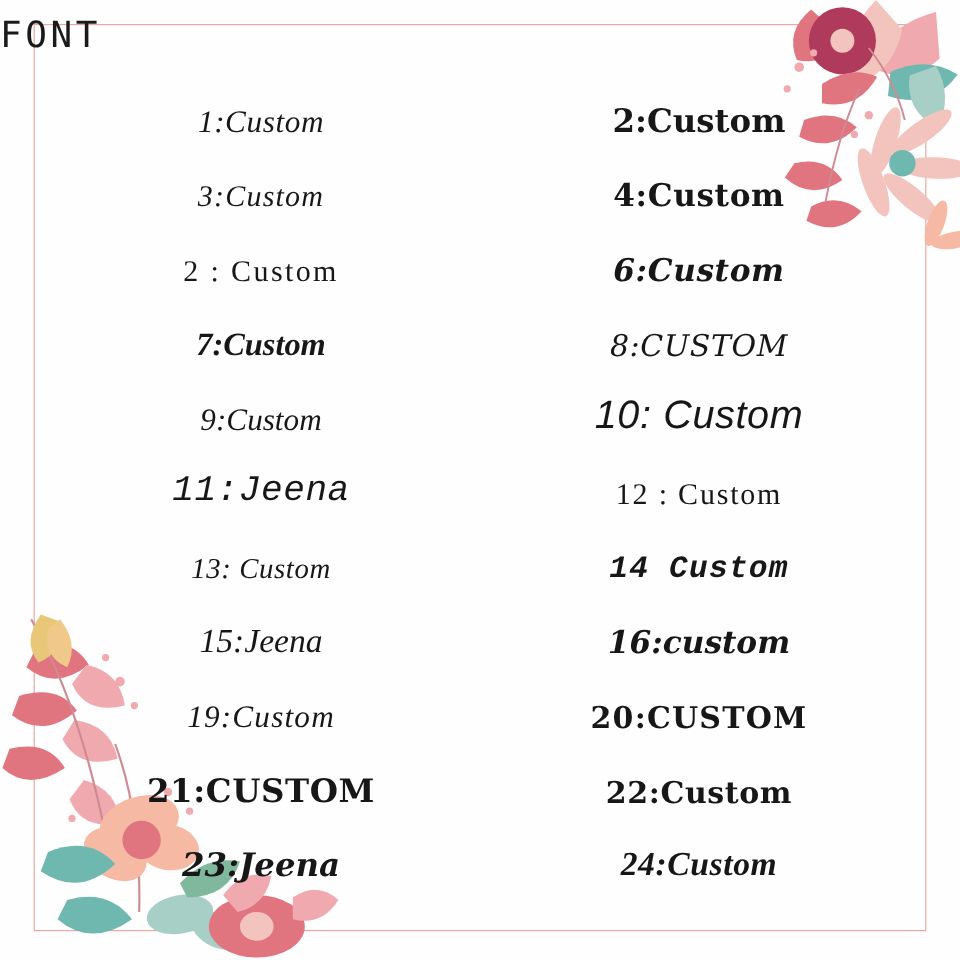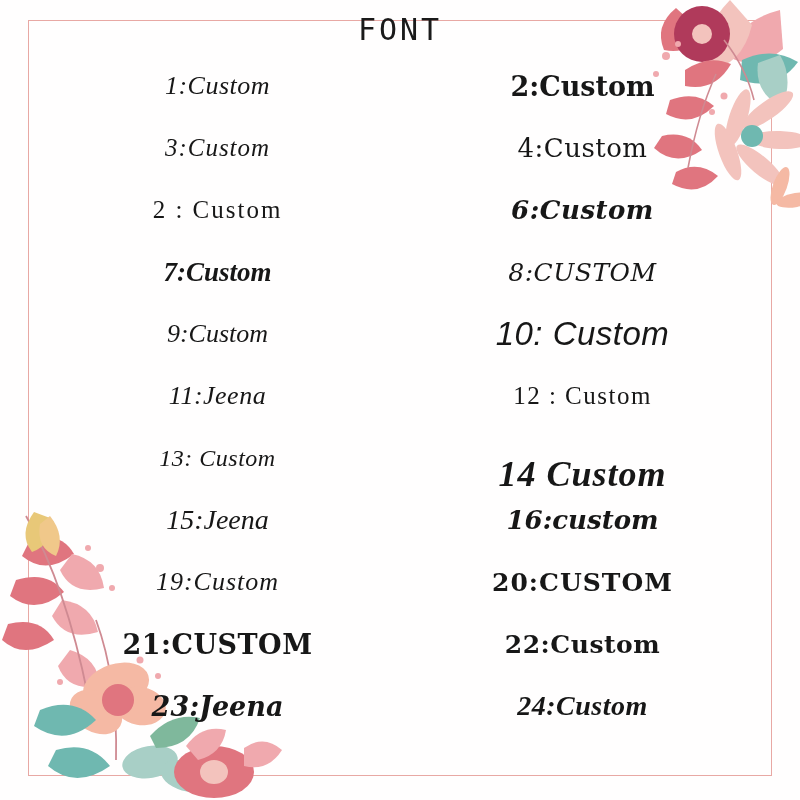--- a/index.html
+++ b/index.html
@@ -28,62 +28,62 @@
     right: 28px;
     bottom: 24px;
     border: 1.5px solid #e8a8a4;
     pointer-events: none;
   }
   .title {
     position: absolute;
     top: 12px;
     left: 0;
     width: 800px;
-    text-align: center;
+    text-align: left;
     font-family: "DejaVu Sans Mono", monospace;
     font-size: 30px;
     letter-spacing: 3px;
     color: #1a1a1a;
     z-index: 6;
   }
   .grid {
     position: absolute;
     top: 55px;
     left: 60px;
     width: 680px;
     z-index: 5;
   }
   .row {
     display: flex;
     height: 62px;
-    align-items: center;
+    align-items: flex-end;
   }
   .cell {
     width: 50%;
     color: #171717;
     white-space: nowrap;
   }
   .cell.left  { text-align: center; padding-right: 40px; }
   .cell.right { text-align: center; padding-left: 10px; }
 
   
   .f1  { font-family: "Liberation Serif", serif; font-style: italic; font-size: 26px; letter-spacing: .5px; }
   .f2  { font-family: "DejaVu Serif", serif; font-weight: bold; font-size: 27px; }
   .f3  { font-family: "Liberation Serif", serif; font-style: italic; font-size: 25px; letter-spacing: 1px; }
-  .f4  { font-family: "DejaVu Serif", serif; font-weight: normal; font-size: 26px; letter-spacing: .5px; }
+  .f4  { font-family: "DejaVu Serif", serif; font-weight: bold; font-size: 26px; letter-spacing: .5px; }
   .f5  { font-family: "Liberation Serif", serif; font-size: 25px; letter-spacing: 2px; }
   .f6  { font-family: "DejaVu Serif", serif; font-weight: bold; font-style: italic; font-size: 26px; letter-spacing: .5px; }
   .f7  { font-family: "Liberation Serif", serif; font-weight: bold; font-style: italic; font-size: 27px; }
   .f8  { font-family: "DejaVu Serif", serif; font-weight: normal; font-style: italic; font-size: 25px; letter-spacing: .5px; }
   .f9  { font-family: "Liberation Serif", serif; font-style: italic; font-size: 26px; }
   .f10 { font-family: Liberation Sans, sans-serif; font-style: italic; font-size: 33px; letter-spacing: .5px; }
-  .f11 { font-family: Liberation Serif, serif; font-style: italic; font-size: 26px; letter-spacing: .5px; }
+  .f11 { font-family: Liberation Mono, monospace; font-style: italic; font-size: 30px; letter-spacing: .5px; }
   .f12 { font-family: "Liberation Serif", serif; font-size: 25px; letter-spacing: 1.5px; }
   .f13 { font-family: "Liberation Serif", serif; font-style: italic; font-size: 24px; letter-spacing: .5px; }
-  .f14 { font-family: Liberation Serif, serif; font-style: italic; font-weight: bold; font-size: 36px; letter-spacing: 1px; margin-top: 32px; }
+  .f14 { font-family: Liberation Mono, monospace; font-style: italic; font-weight: bold; font-size: 26px; letter-spacing: 1px; margin-top: 32px; }
   .f15 { font-family: "Liberation Serif", serif; font-style: italic; font-size: 28px; }
   .f16 { font-family: "DejaVu Serif", serif; font-weight: bold; font-style: italic; font-size: 26px; }
   .f17 { font-family: "DejaVu Serif", serif; font-weight: bold; font-size: 26px; }
   .f18 { font-family: "Liberation Serif", serif; font-style: italic; font-size: 25px; letter-spacing: .5px; }
   .f19 { font-family: "Liberation Serif", serif; font-style: italic; font-size: 26px; letter-spacing: 1px; }
   .f20 { font-family: "DejaVu Serif", serif; font-weight: bold; font-size: 25px; letter-spacing: 1px; }
   .f21 { font-family: "DejaVu Serif", serif; font-weight: bold; font-size: 27px; letter-spacing: .5px; }
   .f22 { font-family: "DejaVu Serif", serif; font-weight: bold; font-size: 25px; letter-spacing: .5px; }
   .f23 { font-family: "DejaVu Serif", serif; font-weight: bold; font-style: italic; font-size: 27px; }
   .f24 { font-family: "Liberation Serif", serif; font-weight: bold; font-style: italic; font-size: 28px; letter-spacing: .5px; }

